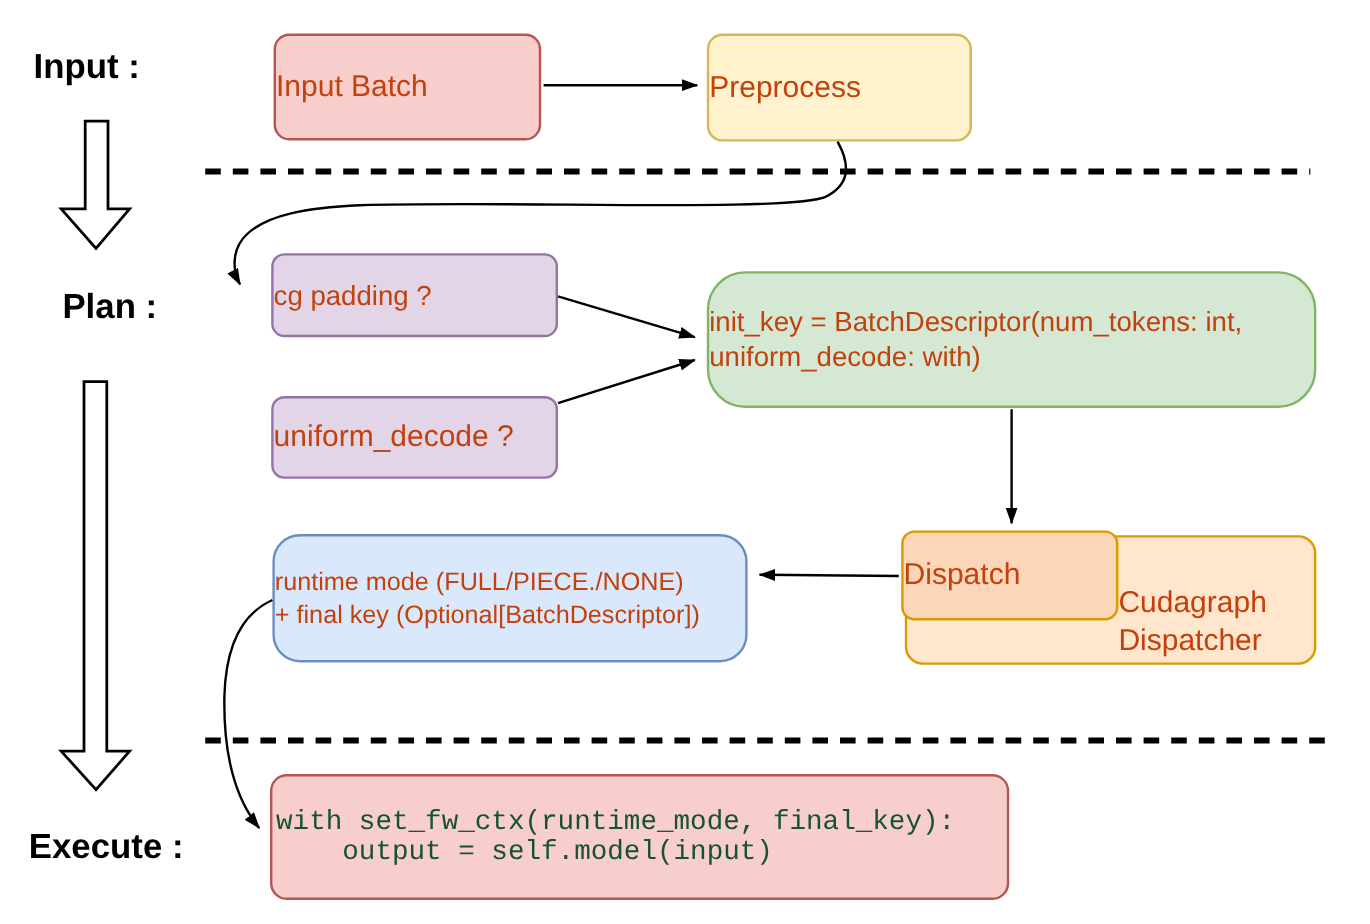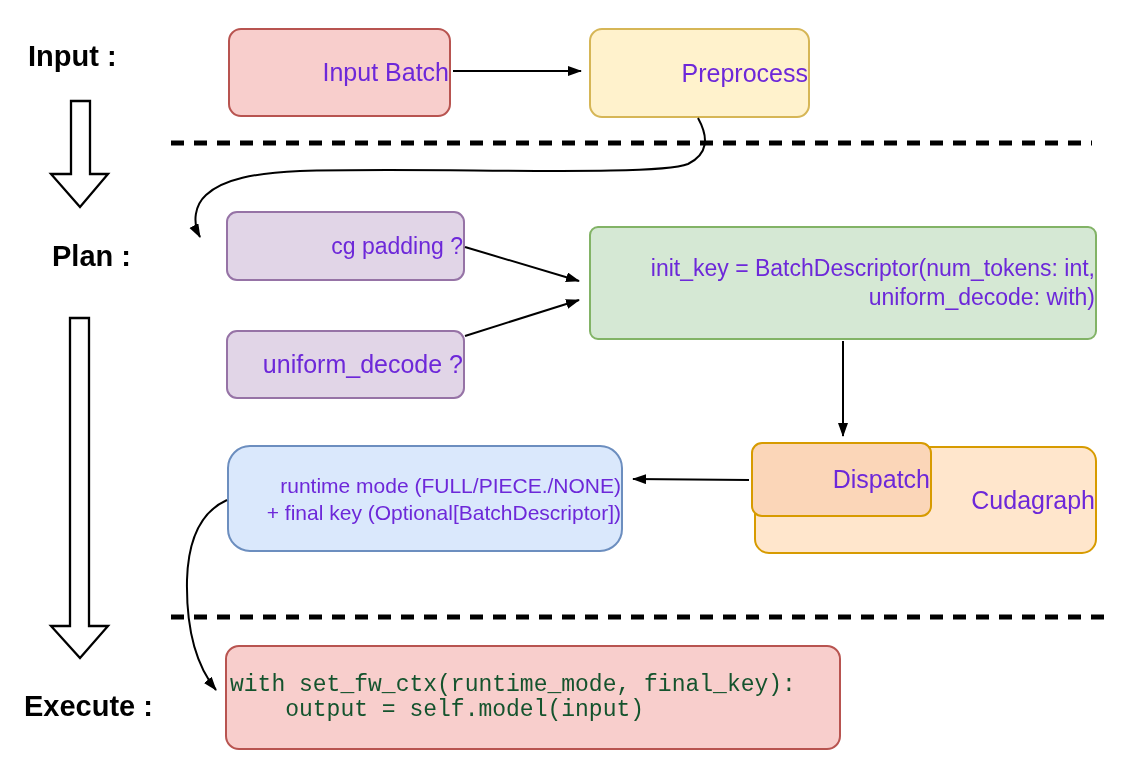--- a/index.html
+++ b/index.html
@@ -6,30 +6,30 @@
   #stage{
     position:relative;width:1142px;height:770px;background:#ffffff;
     font-family:"Liberation Sans",sans-serif;overflow:hidden;
   }
   .stage-label{
     position:absolute;font-weight:bold;font-size:29px;color:#000;
     white-space:nowrap;letter-spacing:0px;
   }
   .box{
     position:absolute;box-sizing:border-box;display:flex;flex-direction:column;
-    align-items:flex-end;justify-content:center;text-align:center;color:#6d28d9;
+    align-items:flex-start;justify-content:center;text-align:center;color:#c2410c;
   }
   .box span{display:block;}
   #n-input-batch{left:228px;top:28px;width:223px;height:89px;border:2px solid #b85450;background:#f8cecc;border-radius:13px;font-size:25px;}
   #n-preprocess{left:589px;top:28px;width:221px;height:90px;border:2px solid #d6b656;background:#fff2cc;border-radius:13px;font-size:25px;}
   #n-cg-padding{left:226px;top:211px;width:239px;height:70px;border:2px solid #9673a6;background:#e1d5e7;border-radius:11px;font-size:23px;}
   #n-uniform-decode{left:226px;top:302px;width:239px;height:69px;border:2px solid #9673a6;background:#e1d5e7;border-radius:11px;font-size:25px;margin-top:28px;}
-  #n-init-key{left:589px;top:226px;width:508px;height:114px;border:2px solid #82b366;background:#d5e8d4;border-radius:9px;font-size:23px;line-height:29px;}
+  #n-init-key{left:589px;top:226px;width:508px;height:114px;border:2px solid #82b366;background:#d5e8d4;border-radius:32px;font-size:23px;line-height:29px;}
   #n-cudagraph{left:754px;top:446px;width:343px;height:108px;border:2px solid #d79b00;background:#ffe6cc;border-radius:15px;z-index:1;}
-  #n-cudagraph-label{left:932px;top:446px;width:163px;height:108px;font-size:25px;line-height:32px;z-index:2;background:transparent;border:none;}
+  #n-cudagraph-label{left:932px;top:464px;width:163px;height:108px;font-size:25px;line-height:32px;z-index:2;background:transparent;border:none;}
   #n-dispatch{left:751px;top:442px;width:181px;height:75px;border:2px solid #d79b00;background:#fbd6b8;border-radius:11px;font-size:25px;z-index:3;}
   #n-runtime{left:227px;top:445px;width:396px;height:107px;border:2px solid #6c8ebf;background:#dae8fc;border-radius:23px;font-size:21px;line-height:27px;}
   #n-code{
     left:225px;top:645px;width:616px;height:105px;border:2px solid #b85450;background:#f8cecc;
     border-radius:14px;align-items:flex-start;justify-content:center;text-align:left;
     font-family:"Liberation Mono",monospace;font-size:23px;line-height:25px;color:#14532d;
     padding-left:3px;
   }
   .code-line{white-space:pre;}
   #edges{position:absolute;left:0;top:0;z-index:4;pointer-events:none;}
@@ -60,20 +60,21 @@
   </div>
 
   <div class="box" id="n-init-key">
     <span>init_key = BatchDescriptor(num_tokens: int,</span>
     <span>uniform_decode: with)</span>
   </div>
 
   <div class="box" id="n-cudagraph"></div>
   <div class="box" id="n-cudagraph-label">
     <span>Cudagraph</span>
+    <span>Dispatcher</span>
   </div>
   <div class="box" id="n-dispatch">
     <span>Dispatch</span>
   </div>
 
   <div class="box" id="n-runtime">
     <span>runtime mode (FULL/PIECE./NONE)</span>
     <span>+ final key (Optional[BatchDescriptor])</span>
   </div>
 

